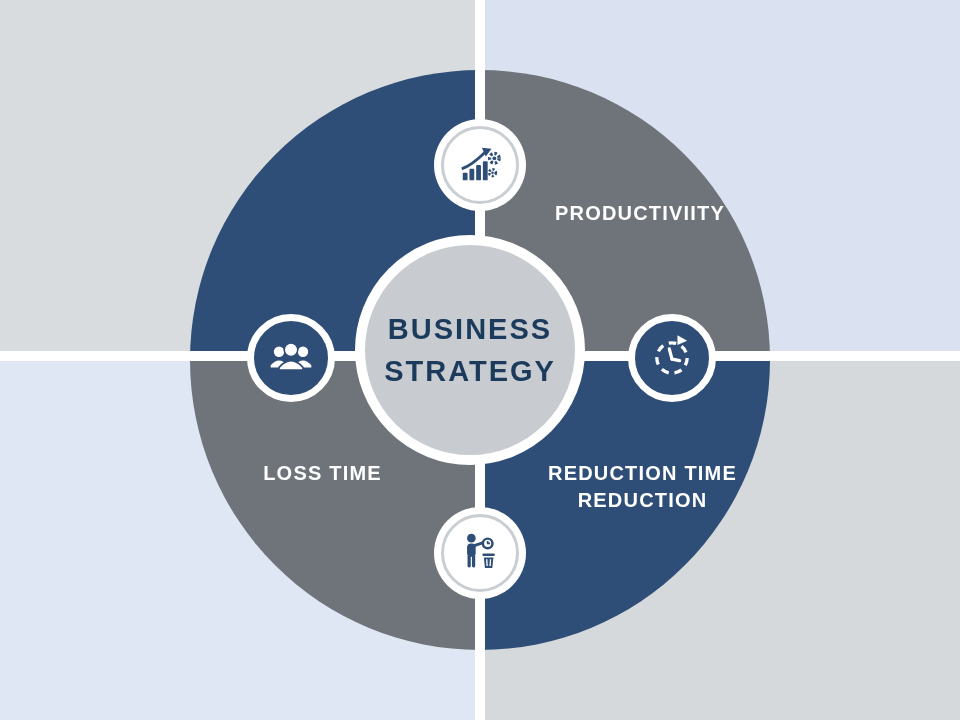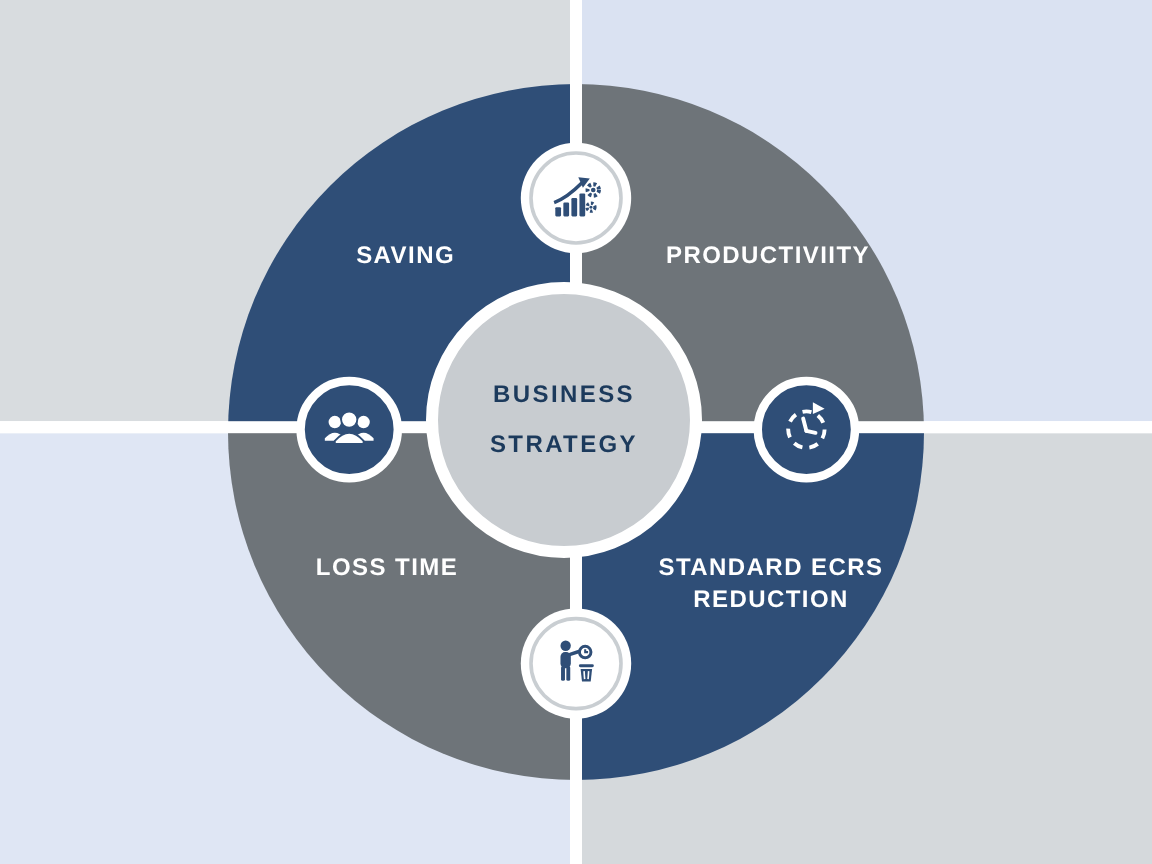--- a/index.html
+++ b/index.html
@@ -23,21 +23,21 @@
   .bar-v{position:absolute;left:475px;top:0;width:10px;height:720px;background:#ffffff;}
   .bar-h{position:absolute;left:0;top:351px;width:960px;height:10px;background:#ffffff;}
 
   
   .center-circle{
     position:absolute;left:355px;top:235px;width:230px;height:230px;box-sizing:border-box;
     background:#c8ccd0;border:10px solid #ffffff;border-radius:50%;
     display:flex;flex-direction:column;align-items:center;justify-content:center;
   }
   .center-circle span{
-    display:block;color:#1c3a5c;font-weight:bold;font-size:20px;letter-spacing:2px;
+    display:block;color:#1c3a5c;font-weight:bold;font-size:29px;letter-spacing:2px;
     line-height:42px;text-align:center;
   }
 
   
   .node{position:absolute;border-radius:50%;display:flex;align-items:center;justify-content:center;}
   .node-light{width:92px;height:92px;background:#ffffff;}
   .node-light .inner{
     width:78px;height:78px;border-radius:50%;background:#ffffff;border:3px solid #c9ced2;
     box-sizing:border-box;display:flex;align-items:center;justify-content:center;
   }
@@ -65,30 +65,29 @@
   <div class="bgq bg-tr"></div>
   <div class="bgq bg-bl"></div>
   <div class="bgq bg-br"></div>
 
   <div class="wheel"></div>
 
   <div class="bar-v"></div>
   <div class="bar-h"></div>
 
   <div class="qlabel lbl-tl">
-    <span>SAVING</span>
   </div>
   <div class="qlabel lbl-tr">
     <span>PRODUCTIVIITY</span>
   </div>
   <div class="qlabel lbl-bl">
     <span>LOSS TIME</span>
   </div>
   <div class="qlabel lbl-br">
-    <span>STANDARD ECRS</span>
+    <span>REDUCTION TIME</span>
     <span>REDUCTION</span>
   </div>
 
   <div class="center-circle">
     <span>BUSINESS</span>
     <span>STRATEGY</span>
   </div>
 
   <div class="node node-light node-top">
     <div class="inner">

